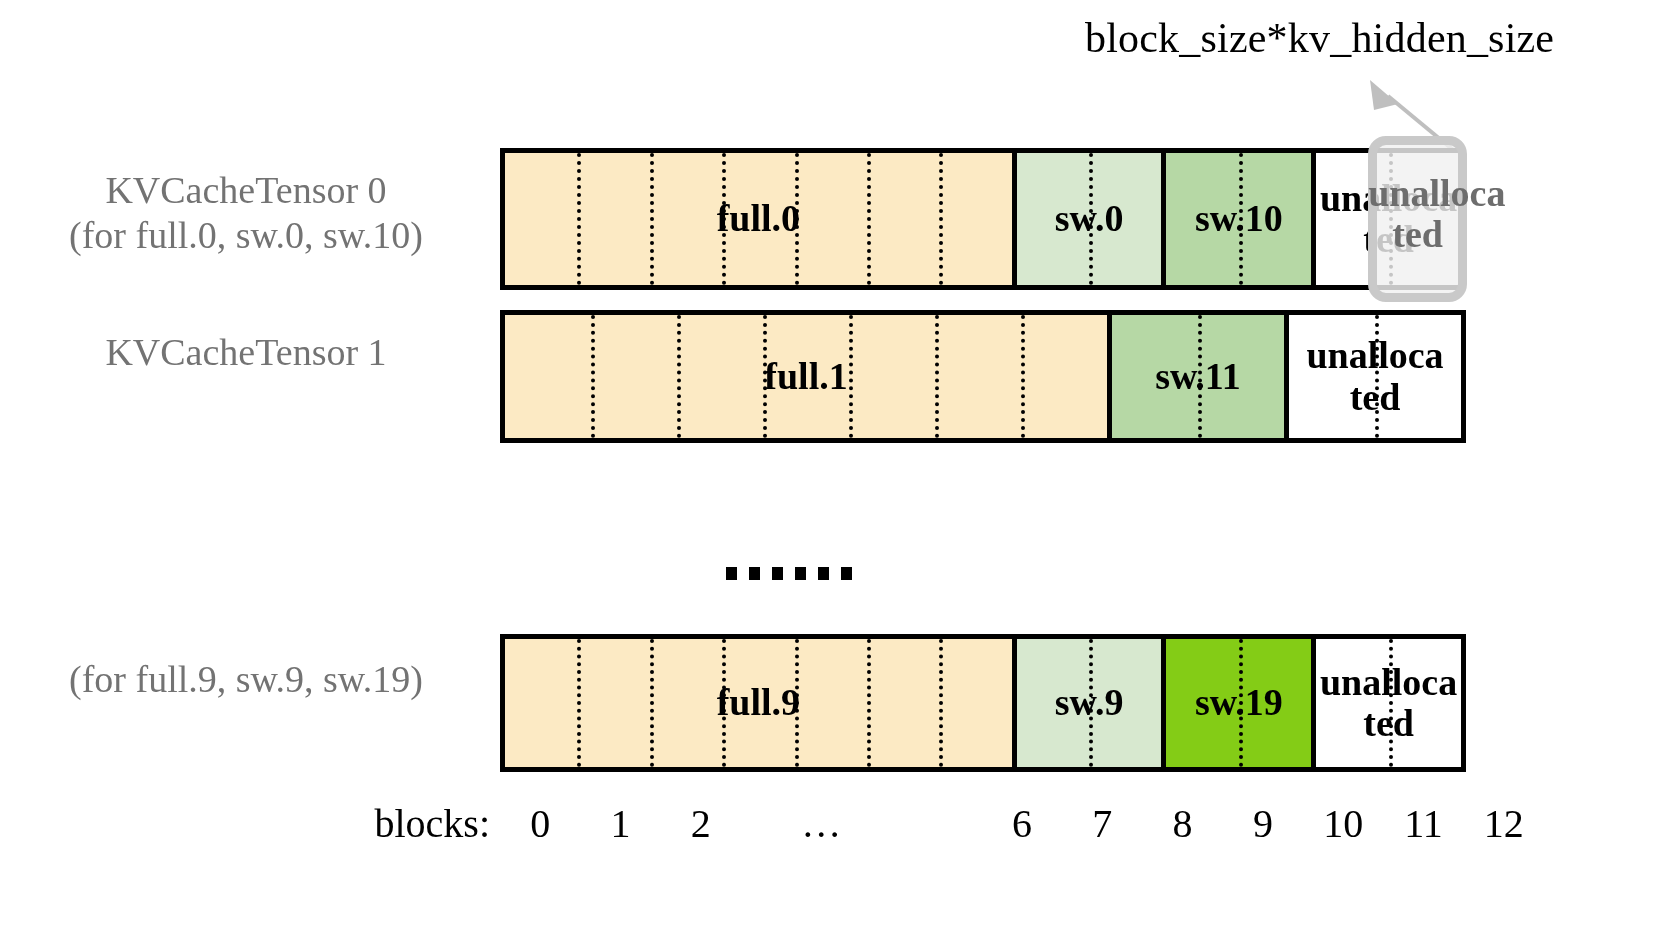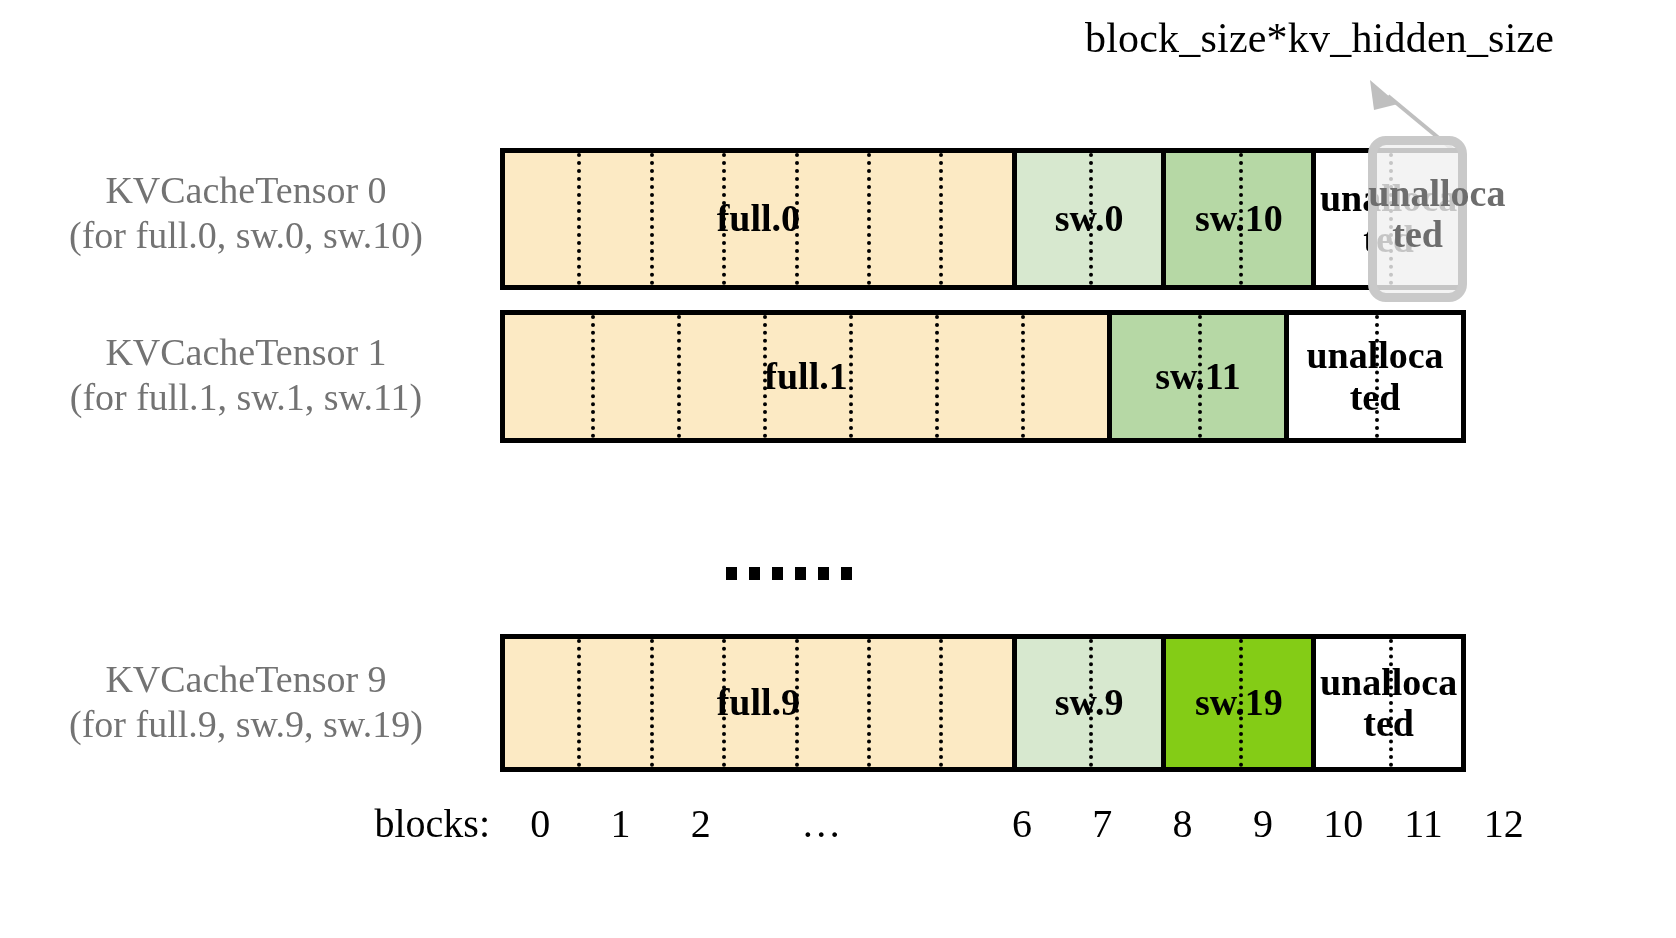--- a/index.html
+++ b/index.html
@@ -162,24 +162,22 @@
   <line x1="128" y1="84" x2="58" y2="26" stroke="#bfbfbf" stroke-width="4"></line>
   <polygon points="40,10 68,34 44,40" fill="#bfbfbf"></polygon>
 </svg>
 
 <div class="row-label" id="row-label-0" style="top:168px">
   <span class="l1">KVCacheTensor 0</span>
   <span class="l2">(for full.0, sw.0, sw.10)</span>
 </div>
 <div class="row-label" id="row-label-1" style="top:330px">
   <span class="l1">KVCacheTensor 1</span>
-  <span class="l2">(for full.1, sw.1, sw.11)</span>
 </div>
 <div class="row-label" id="row-label-2" style="top:657px">
-  <span class="l1">KVCacheTensor 9</span>
   <span class="l2">(for full.9, sw.9, sw.19)</span>
 </div>
 
 <div class="tensor-row" id="tensor-row-0" style="top:148px;height:142px">
     <div class="seg" style="flex: 7 0 0px; background: rgb(252, 234, 196);">
       <div class="block-divider" style="left: 14.2857%;"></div>
       <div class="block-divider" style="left: 28.5714%;"></div>
       <div class="block-divider" style="left: 42.8571%;"></div>
       <div class="block-divider" style="left: 57.1429%;"></div>
       <div class="block-divider" style="left: 71.4286%;"></div>

